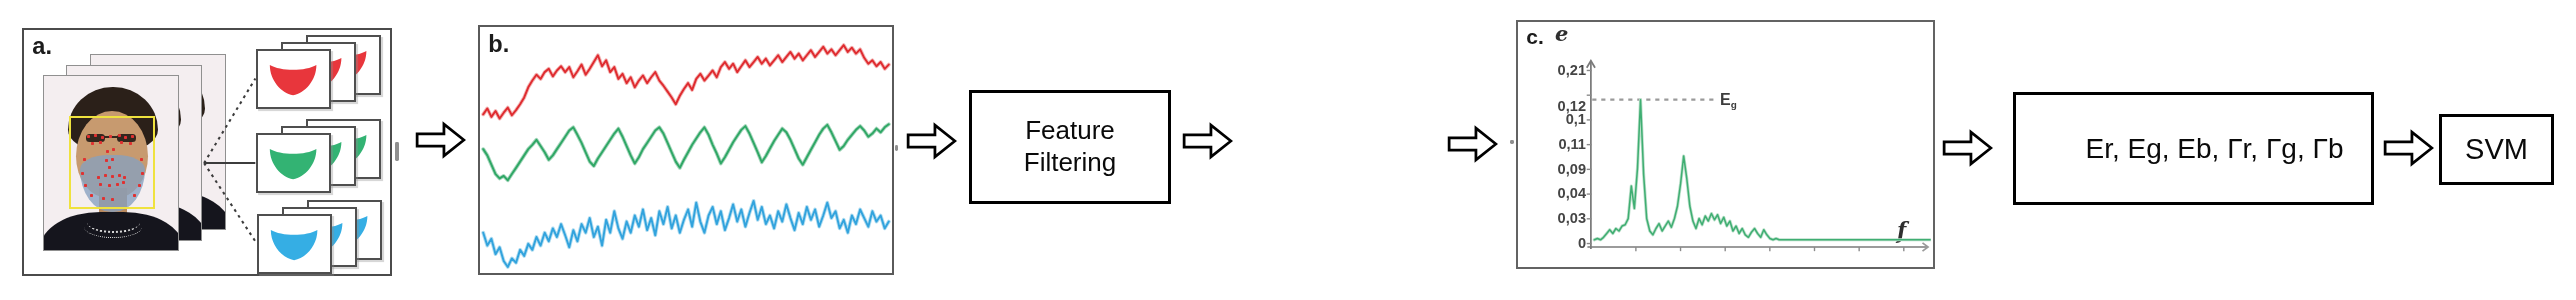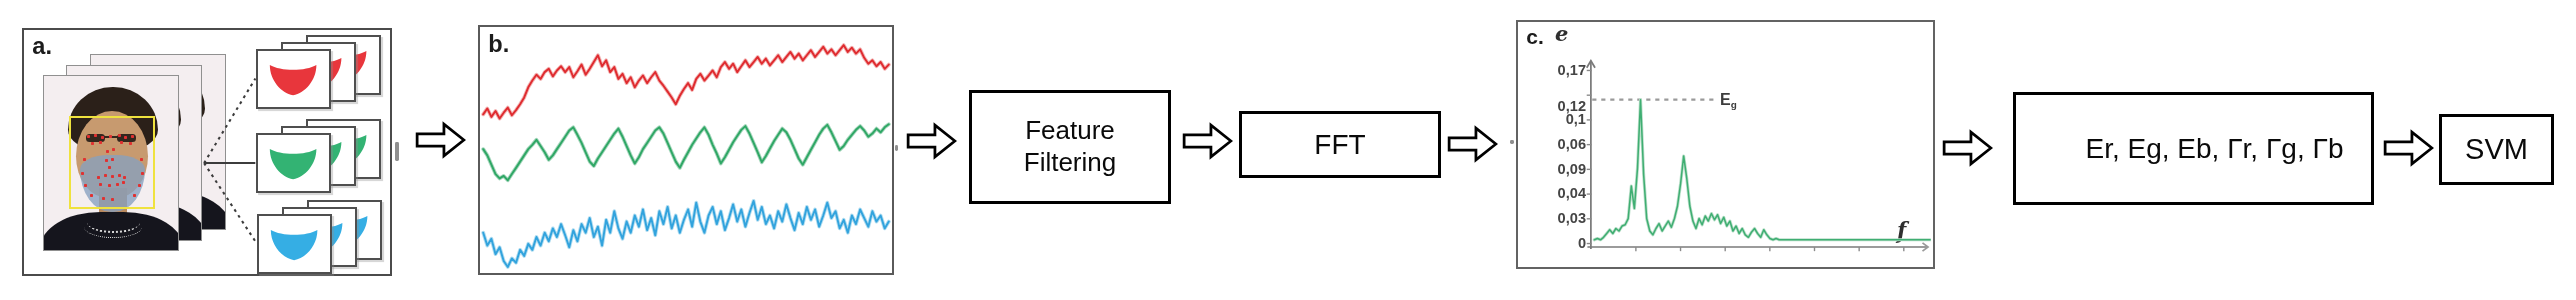--- a/index.html
+++ b/index.html
@@ -242,33 +242,30 @@
         <polyline points="4.0,176.5 9.9,185.5 15.8,199.0 21.8,212.5 27.7,218.8 33.6,215.2 39.5,221.5 45.4,212.5 51.4,203.5 57.3,194.5 63.2,185.5 69.1,176.5 75.0,170.2 80.9,163.0 86.9,172.0 92.8,181.0 98.7,191.8 104.6,185.5 110.5,176.5 116.5,167.5 122.4,158.5 128.3,149.5 134.2,145.0 140.1,155.8 146.1,167.5 152.0,181.0 157.9,194.5 163.8,200.8 169.7,190.0 175.7,181.0 181.6,172.0 187.5,163.0 193.4,154.0 199.3,146.8 205.3,158.5 211.2,172.0 217.1,185.5 223.0,197.2 228.9,188.2 234.8,176.5 240.8,167.5 246.7,158.5 252.6,149.5 258.5,145.0 264.4,154.0 270.4,167.5 276.3,181.0 282.2,194.5 288.1,203.5 294.0,191.8 300.0,181.0 305.9,170.2 311.8,161.2 317.7,152.2 323.6,145.0 329.6,155.8 335.5,170.2 341.4,182.8 347.3,197.2 353.2,188.2 359.2,177.4 365.1,166.6 371.0,157.6 376.9,148.6 382.8,143.2 388.7,154.0 394.7,167.5 400.6,181.0 406.5,195.4 412.4,186.4 418.3,175.6 424.3,164.8 430.2,155.8 436.1,146.8 442.0,152.2 447.9,163.0 453.9,176.5 459.8,190.0 465.7,199.0 471.6,188.2 477.5,177.4 483.5,166.6 489.4,155.8 495.3,146.8 501.2,141.4 507.1,152.2 513.1,164.8 519.0,177.4 524.9,172.0 530.8,163.0 536.7,155.8 542.6,148.6 548.6,143.2 554.5,149.5 560.4,158.5 566.3,154.0 572.2,146.8 578.2,152.2 584.1,145.0 590.0,140.5" fill="none" stroke="#2fa765" stroke-width="2.8" stroke-linejoin="round" stroke-linecap="round"></polyline>
         <polyline points="4.0,297.2 9.9,315.8 15.8,305.9 21.8,328.2 27.7,318.3 33.6,338.1 39.5,346.8 45.4,334.4 51.4,340.6 57.3,322.0 63.2,330.7 69.1,313.3 75.0,322.0 80.9,303.4 86.9,315.8 92.8,297.2 98.7,309.6 104.6,291.0 110.5,303.4 116.5,284.8 122.4,300.9 128.3,318.3 134.2,293.5 140.1,309.6 146.1,284.8 152.0,297.2 157.9,276.1 163.8,303.4 169.7,288.5 175.7,315.8 181.6,278.6 187.5,297.2 193.4,266.2 199.3,291.0 205.3,305.9 211.2,281.1 217.1,297.2 223.0,272.4 228.9,288.5 234.8,263.7 240.8,293.5 246.7,276.1 252.6,300.9 258.5,266.2 264.4,284.8 270.4,260.0 276.3,291.0 282.2,272.4 288.1,297.2 294.0,278.6 300.0,263.7 305.9,288.5 311.8,253.8 317.7,281.1 323.6,297.2 329.6,272.4 335.5,260.0 341.4,284.8 347.3,266.2 353.2,293.5 359.2,276.1 365.1,256.3 371.0,281.1 376.9,263.7 382.8,288.5 388.7,268.7 394.7,251.3 400.6,278.6 406.5,260.0 412.4,284.8 418.3,272.4 424.3,291.0 430.2,266.2 436.1,281.1 442.0,256.3 447.9,276.1 453.9,293.5 459.8,268.7 465.7,284.8 471.6,260.0 477.5,278.6 483.5,263.7 489.4,288.5 495.3,272.4 501.2,253.8 507.1,276.1 513.1,266.2 519.0,291.0 524.9,278.6 530.8,297.2 536.7,272.4 542.6,284.8 548.6,263.7 554.5,276.1 560.4,288.5 566.3,266.2 572.2,281.1 578.2,272.4 584.1,291.0 590.0,281.1" fill="none" stroke="#b3def1" stroke-width="5.5" stroke-linejoin="round" stroke-linecap="round"></polyline>
         <polyline points="4.0,297.2 9.9,315.8 15.8,305.9 21.8,328.2 27.7,318.3 33.6,338.1 39.5,346.8 45.4,334.4 51.4,340.6 57.3,322.0 63.2,330.7 69.1,313.3 75.0,322.0 80.9,303.4 86.9,315.8 92.8,297.2 98.7,309.6 104.6,291.0 110.5,303.4 116.5,284.8 122.4,300.9 128.3,318.3 134.2,293.5 140.1,309.6 146.1,284.8 152.0,297.2 157.9,276.1 163.8,303.4 169.7,288.5 175.7,315.8 181.6,278.6 187.5,297.2 193.4,266.2 199.3,291.0 205.3,305.9 211.2,281.1 217.1,297.2 223.0,272.4 228.9,288.5 234.8,263.7 240.8,293.5 246.7,276.1 252.6,300.9 258.5,266.2 264.4,284.8 270.4,260.0 276.3,291.0 282.2,272.4 288.1,297.2 294.0,278.6 300.0,263.7 305.9,288.5 311.8,253.8 317.7,281.1 323.6,297.2 329.6,272.4 335.5,260.0 341.4,284.8 347.3,266.2 353.2,293.5 359.2,276.1 365.1,256.3 371.0,281.1 376.9,263.7 382.8,288.5 388.7,268.7 394.7,251.3 400.6,278.6 406.5,260.0 412.4,284.8 418.3,272.4 424.3,291.0 430.2,266.2 436.1,281.1 442.0,256.3 447.9,276.1 453.9,293.5 459.8,268.7 465.7,284.8 471.6,260.0 477.5,278.6 483.5,263.7 489.4,288.5 495.3,272.4 501.2,253.8 507.1,276.1 513.1,266.2 519.0,291.0 524.9,278.6 530.8,297.2 536.7,272.4 542.6,284.8 548.6,263.7 554.5,276.1 560.4,288.5 566.3,266.2 572.2,281.1 578.2,272.4 584.1,291.0 590.0,281.1" fill="none" stroke="#32a3dd" stroke-width="2.8" stroke-linejoin="round" stroke-linecap="round"></polyline>
       </svg>
   </div>
 
   <div class="pbox box-tf">
     <div>Feature</div>
     <div>Filtering</div>
   </div>
-  <div class="pbox box-fft">
-    <div>FFT</div>
-  </div>
 
   <div class="panel panel-c">
     <div class="panel-letter pl-c">c.</div>
     <div class="axis-label c-e">e</div>
     <div class="axis-label c-f">f</div>
     <div id="c-yticks">
-        <div class="c-ytick" style="top: 40px;">0,17</div>
+        <div class="c-ytick" style="top: 40px;">0,21</div>
         <div class="c-ytick" style="top: 76px;">0,12</div>
         <div class="c-ytick" style="top: 89px;">0,1</div>
-        <div class="c-ytick" style="top: 114px;">0,06</div>
+        <div class="c-ytick" style="top: 114px;">0,11</div>
         <div class="c-ytick" style="top: 139px;">0,09</div>
         <div class="c-ytick" style="top: 163px;">0,04</div>
         <div class="c-ytick" style="top: 188px;">0,03</div>
         <div class="c-ytick" style="top: 213px;">0</div>
       </div>
 
     <svg id="spectrum-svg" class="spectrum-svg" viewBox="0 0 596 351">
 
       <line x1="105" y1="56" x2="105" y2="328" stroke="#7a7a7a" stroke-width="2.5"></line>
       <polyline points="99,66 105,56 111,66" fill="none" stroke="#7a7a7a" stroke-width="2.5"></polyline>

